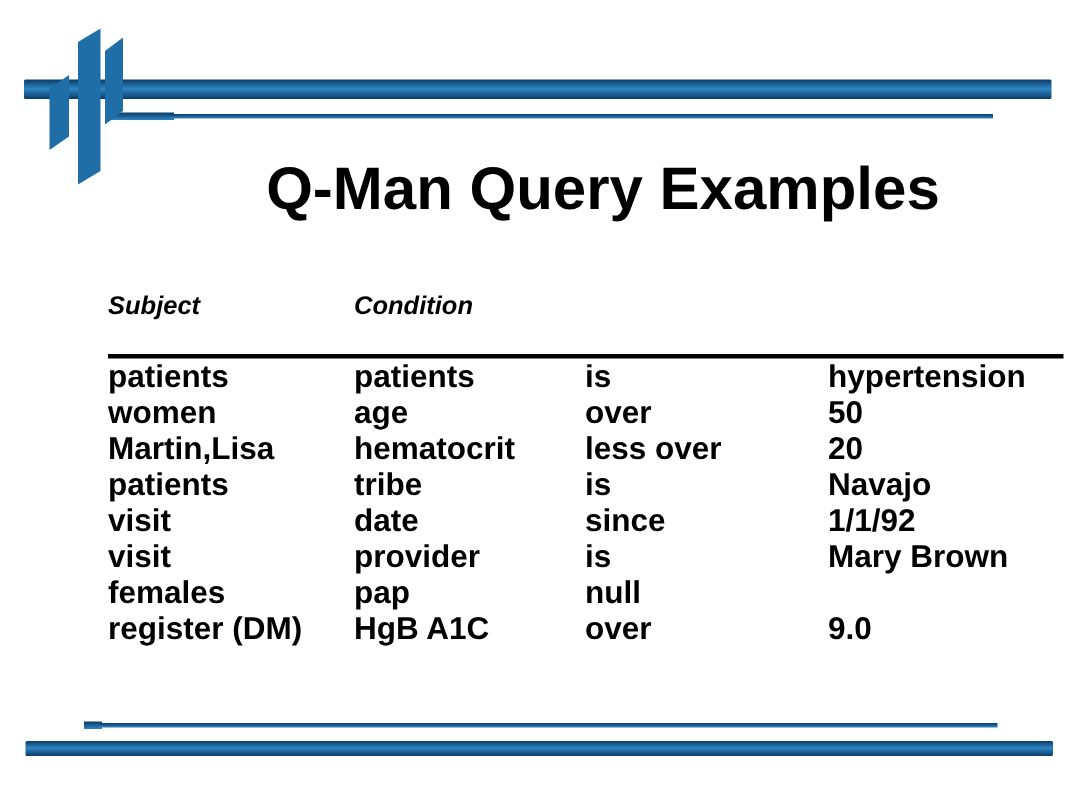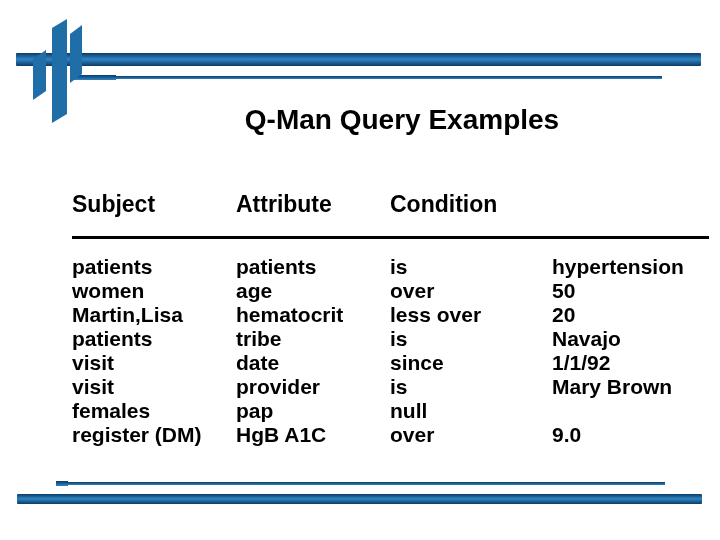--- a/index.html
+++ b/index.html
@@ -41,49 +41,50 @@
     position: absolute; left: 0; top: 0;
     width: 110px; height: 140px;
     color: var(--accent-blue, #1f6ea8);
   }
 
   
   .title {
     position: absolute;
     left: 142px; top: 104px; width: 520px;
     text-align: center;
-    font-size: 28px;
+    font-size: 40px;
     font-weight: bold;
     letter-spacing: 0;
   }
 
   
   .qtable {
     position: absolute;
     left: 72px; top: 191px; width: 637px;
   }
   .qtable-header {
     display: grid;
     grid-template-columns: 164px 154px 162px 1fr;
-    font-size: 23px;
+    font-size: 17px;
     font-weight: bold;
     line-height: 26px;
+    font-style: italic;
   }
   .qtable-divider {
     height: 3px;
     background: var(--text, #000000);
     margin-top: 19px;
   }
   .qtable-body {
     display: grid;
     grid-template-columns: 164px 154px 162px 1fr;
     font-size: 21px;
     font-weight: bold;
     line-height: 24px;
-    margin-top: 16px;
+    margin-top: 1px;
   }
   .trow { display: contents; }
   .cell { min-height: 24px; white-space: nowrap; }
 </style>
 </head>
 <body>
 
 <div id="top-rule-thick" class="rule-thick"></div>
 <div id="top-rule-cap" class="rule-thin"></div>
 <div id="top-rule-thin" class="rule-thin"></div>
@@ -92,21 +93,20 @@
   <polygon points="33,59 46,50 46,91 33,100" fill="currentColor"></polygon>
   <polygon points="52,28 67,19 67,114 52,123" fill="currentColor"></polygon>
   <polygon points="70,34 82,25 82,74 70,83" fill="currentColor"></polygon>
 </svg>
 
 <div class="title">Q-Man Query Examples</div>
 
 <div class="qtable">
   <div class="qtable-header">
     <div class="cell">Subject</div>
-    <div class="cell">Attribute</div>
     <div class="cell">Condition</div>
   </div>
   <div class="qtable-divider"></div>
   <div class="qtable-body">
     <div class="trow">
       <span class="cell">patients</span>
       <span class="cell">patients</span>
       <span class="cell">is</span>
       <span class="cell">hypertension</span>
     </div>

